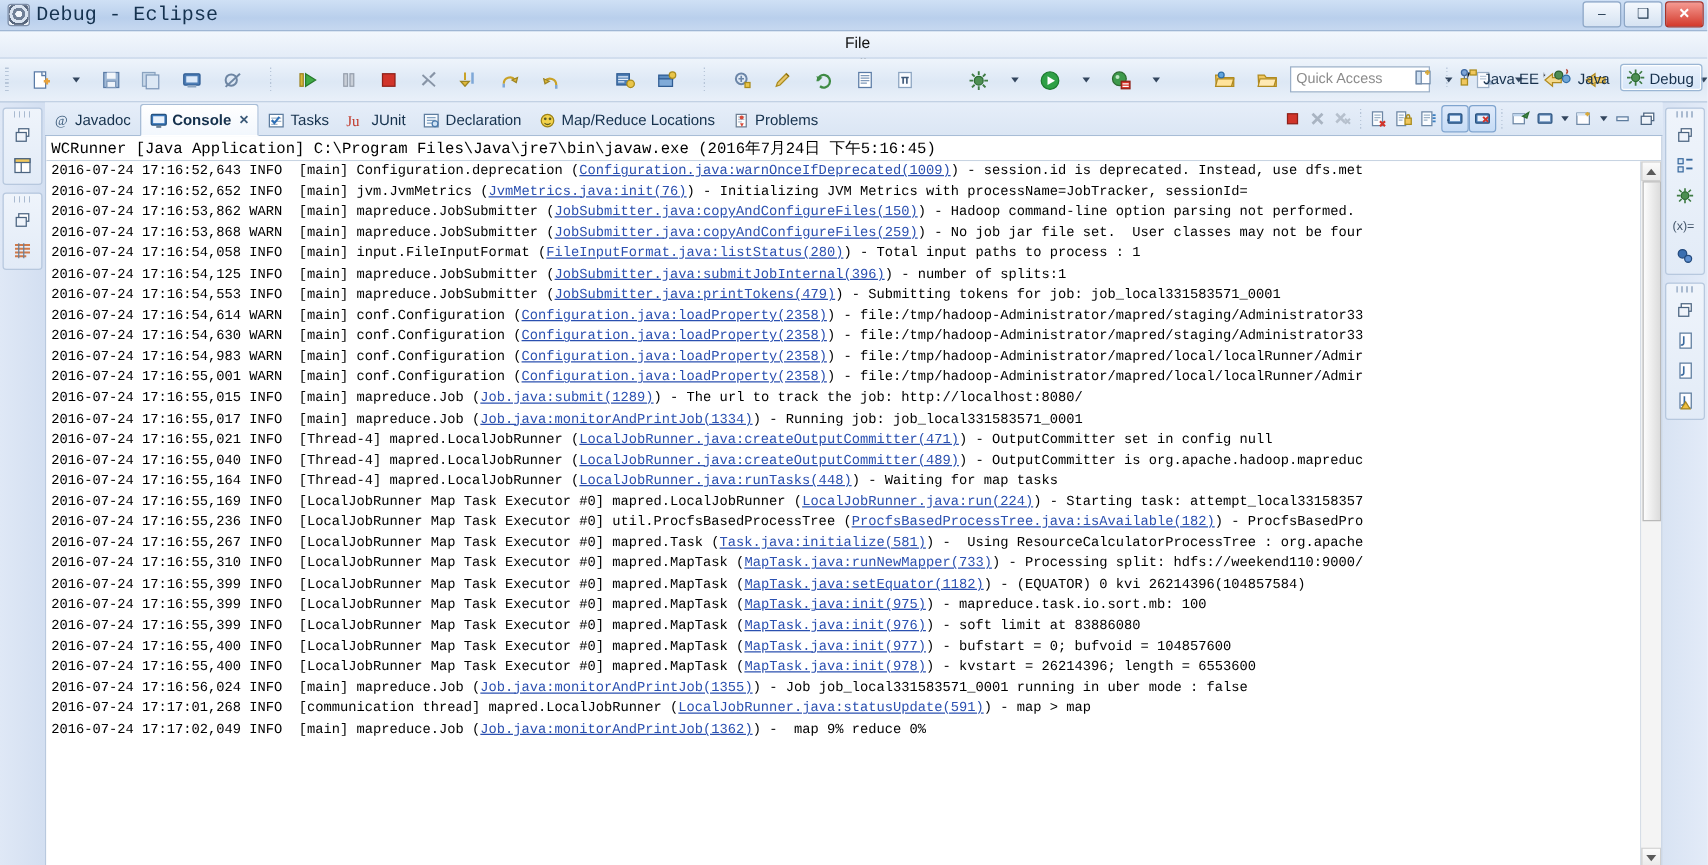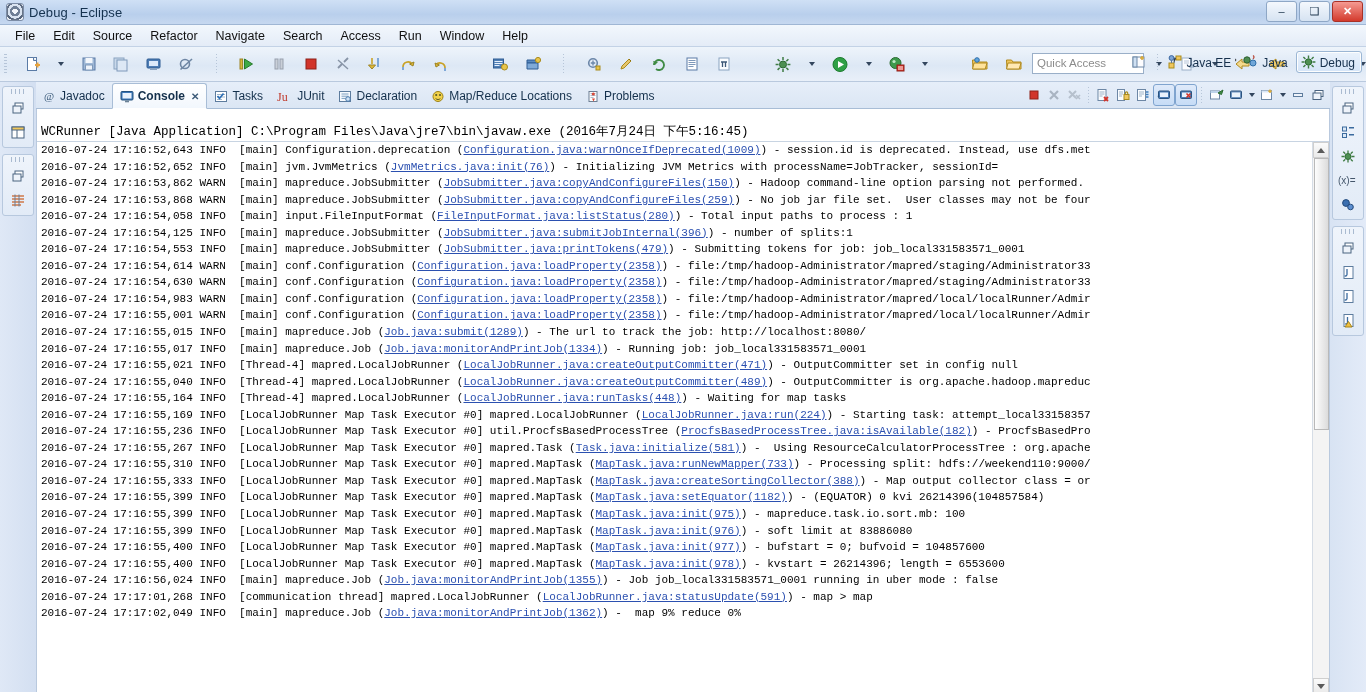--- a/index.html
+++ b/index.html
@@ -12,33 +12,33 @@
   .app{position:relative;width:1366px;height:692px;
        background:linear-gradient(#dce8f7,#cfdcf0);}
 
   
   .titlebar{height:24px;display:flex;align-items:center;
      background:linear-gradient(#cfe0f5,#b9cfec 60%,#c6d8f0);
      border-bottom:1px solid #9fb6d4;position:relative;}
   .tb-icon{width:16px;height:16px;margin:0 5px 0 6px;border-radius:3px;
      background:radial-gradient(circle at 50% 45%,#f2f6fb 0 22%,#6f7f96 23% 42%,#d9e3f0 43% 62%,#56657c 63% 78%,#eef3f9 79%);
      border:1px solid #7b8ca6;box-shadow:inset 0 0 1px #fff;}
-  .tb-title{font-size:13px;color:#15324f;letter-spacing:.1px;}
+  .tb-title{font-size:16px;color:#15324f;letter-spacing:.1px;font-family:Liberation Mono, monospace;}
   .tb-btns{position:absolute;right:3px;top:1px;display:flex;gap:2px;}
   .tb-btn{width:29px;height:19px;border:1px solid #8ea7c6;border-radius:3px;
      background:linear-gradient(#f4f8fd,#d6e3f2);
      display:flex;align-items:center;justify-content:center;
      font-size:11px;color:#21384f;}
   .tb-btn.close{background:linear-gradient(#f59a92,#d33a2c);border-color:#a83127;color:#fff;font-weight:bold;}
   .tb-btn i{font-style:normal;line-height:1;}
 
   
   .menubar{height:21px;display:flex;align-items:center;padding-left:6px;
      background:linear-gradient(#f2f7fd,#e4ecf7);
-     border-bottom:1px solid #c3d2e6;}
+     border-bottom:1px solid #c3d2e6;flex-direction:column;}
   .menu-item{font-size:12.5px;color:#101010;padding:2px 9px;border-radius:2px;}
 
   
   .toolbar{height:34px;display:flex;align-items:center;padding-left:4px;gap:16px;
      background:linear-gradient(#eef4fb,#dde8f5 55%,#e9f0f9);
      border-bottom:1px solid #b9c9de;position:relative;}
   .tb-sep{width:1px;height:20px;margin:0 5px;
      background:repeating-linear-gradient(#b6c5d8 0 1px,transparent 1px 3px);}
   .tgrip{width:5px;height:20px;margin-right:2px;
      background:repeating-linear-gradient(#b6c5d8 0 1px,transparent 1px 3px);}
@@ -84,21 +84,21 @@
   .tabtools{position:absolute;right:2px;bottom:2px;display:flex;align-items:center;gap:0px;}
   .tt{width:20px;height:20px;display:flex;align-items:center;justify-content:center;border-radius:3px;}
   .tt.pressed{background:linear-gradient(#dfeafa,#c6dcf6);border:1px solid #7fa4cf;border-radius:3px;}
   .ttsep{width:1px;height:16px;margin:0 4px;
      background:repeating-linear-gradient(#b6c5d8 0 1px,transparent 1px 3px);}
 
   
   .console{flex:1;display:flex;flex-direction:column;background:#fff;
      border:1px solid #b9c9de;border-top:none;margin:0;position:relative;overflow:hidden;}
   .cheader{font-family:"Liberation Mono","DejaVu Sans Mono",monospace;
-     font-size:12.5px;color:#000;padding:14px 0 1px 4px;white-space:pre;
+     font-size:12.5px;color:#000;padding:1px 0 1px 4px;white-space:pre;
      border-bottom:1px solid #c8d4e2;background:#fff;}
   .cwrap{flex:1;display:flex;overflow:hidden;background:#fff;}
   .clog{flex:1;overflow:hidden;padding:0 0 0 4px;}
   .line{font-family:"Liberation Mono","DejaVu Sans Mono",monospace;
      font-size:11px;line-height:16.55px;white-space:pre;color:#000;}
   .lnk{color:#2b50b0;text-decoration:underline;}
 
   
   .vsb{width:16px;background:#f0f0f0;border-left:1px solid #d6dde6;
      display:flex;flex-direction:column;align-items:center;}
@@ -609,21 +609,20 @@
               <div class="line"><span>2016-07-24 17:16:55,001 WARN  [main] conf.Configuration (</span><span class="lnk">Configuration.java:loadProperty(2358)</span><span>) - file:/tmp/hadoop-Administrator/mapred/local/localRunner/Admir</span></div>
               <div class="line"><span>2016-07-24 17:16:55,015 INFO  [main] mapreduce.Job (</span><span class="lnk">Job.java:submit(1289)</span><span>) - The url to track the job: http://localhost:8080/</span></div>
               <div class="line"><span>2016-07-24 17:16:55,017 INFO  [main] mapreduce.Job (</span><span class="lnk">Job.java:monitorAndPrintJob(1334)</span><span>) - Running job: job_local331583571_0001</span></div>
               <div class="line"><span>2016-07-24 17:16:55,021 INFO  [Thread-4] mapred.LocalJobRunner (</span><span class="lnk">LocalJobRunner.java:createOutputCommitter(471)</span><span>) - OutputCommitter set in config null</span></div>
               <div class="line"><span>2016-07-24 17:16:55,040 INFO  [Thread-4] mapred.LocalJobRunner (</span><span class="lnk">LocalJobRunner.java:createOutputCommitter(489)</span><span>) - OutputCommitter is org.apache.hadoop.mapreduc</span></div>
               <div class="line"><span>2016-07-24 17:16:55,164 INFO  [Thread-4] mapred.LocalJobRunner (</span><span class="lnk">LocalJobRunner.java:runTasks(448)</span><span>) - Waiting for map tasks</span></div>
               <div class="line"><span>2016-07-24 17:16:55,169 INFO  [LocalJobRunner Map Task Executor #0] mapred.LocalJobRunner (</span><span class="lnk">LocalJobRunner.java:run(224)</span><span>) - Starting task: attempt_local33158357</span></div>
               <div class="line"><span>2016-07-24 17:16:55,236 INFO  [LocalJobRunner Map Task Executor #0] util.ProcfsBasedProcessTree (</span><span class="lnk">ProcfsBasedProcessTree.java:isAvailable(182)</span><span>) - ProcfsBasedPro</span></div>
               <div class="line"><span>2016-07-24 17:16:55,267 INFO  [LocalJobRunner Map Task Executor #0] mapred.Task (</span><span class="lnk">Task.java:initialize(581)</span><span>) -  Using ResourceCalculatorProcessTree : org.apache</span></div>
               <div class="line"><span>2016-07-24 17:16:55,310 INFO  [LocalJobRunner Map Task Executor #0] mapred.MapTask (</span><span class="lnk">MapTask.java:runNewMapper(733)</span><span>) - Processing split: hdfs://weekend110:9000/</span></div>
-              <div class="line"><span>2016-07-24 17:16:55,333 INFO  [LocalJobRunner Map Task Executor #0] mapred.MapTask (</span><span class="lnk">MapTask.java:createSortingCollector(388)</span><span>) - Map output collector class = or</span></div>
               <div class="line"><span>2016-07-24 17:16:55,399 INFO  [LocalJobRunner Map Task Executor #0] mapred.MapTask (</span><span class="lnk">MapTask.java:setEquator(1182)</span><span>) - (EQUATOR) 0 kvi 26214396(104857584)</span></div>
               <div class="line"><span>2016-07-24 17:16:55,399 INFO  [LocalJobRunner Map Task Executor #0] mapred.MapTask (</span><span class="lnk">MapTask.java:init(975)</span><span>) - mapreduce.task.io.sort.mb: 100</span></div>
               <div class="line"><span>2016-07-24 17:16:55,399 INFO  [LocalJobRunner Map Task Executor #0] mapred.MapTask (</span><span class="lnk">MapTask.java:init(976)</span><span>) - soft limit at 83886080</span></div>
               <div class="line"><span>2016-07-24 17:16:55,400 INFO  [LocalJobRunner Map Task Executor #0] mapred.MapTask (</span><span class="lnk">MapTask.java:init(977)</span><span>) - bufstart = 0; bufvoid = 104857600</span></div>
               <div class="line"><span>2016-07-24 17:16:55,400 INFO  [LocalJobRunner Map Task Executor #0] mapred.MapTask (</span><span class="lnk">MapTask.java:init(978)</span><span>) - kvstart = 26214396; length = 6553600</span></div>
               <div class="line"><span>2016-07-24 17:16:56,024 INFO  [main] mapreduce.Job (</span><span class="lnk">Job.java:monitorAndPrintJob(1355)</span><span>) - Job job_local331583571_0001 running in uber mode : false</span></div>
               <div class="line"><span>2016-07-24 17:17:01,268 INFO  [communication thread] mapred.LocalJobRunner (</span><span class="lnk">LocalJobRunner.java:statusUpdate(591)</span><span>) - map &gt; map</span></div>
               <div class="line"><span>2016-07-24 17:17:02,049 INFO  [main] mapreduce.Job (</span><span class="lnk">Job.java:monitorAndPrintJob(1362)</span><span>) -  map 9% reduce 0%</span></div>
             </div>
           <div class="vsb">

